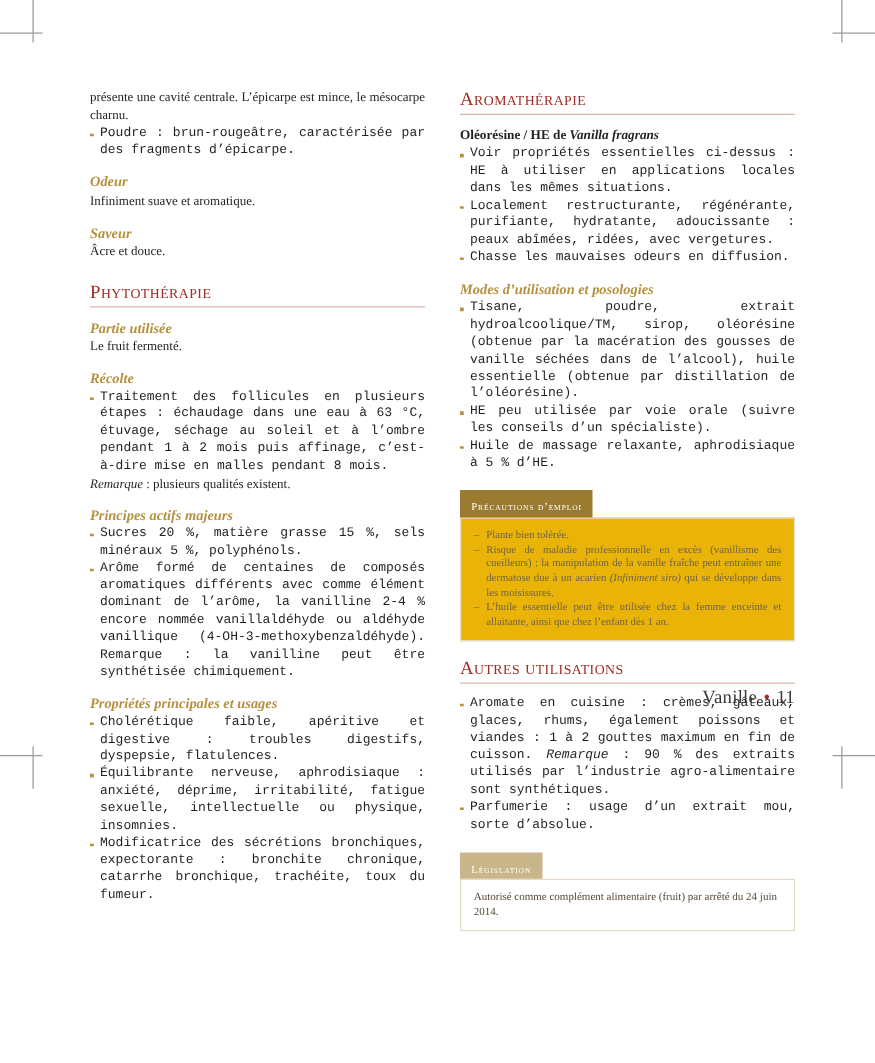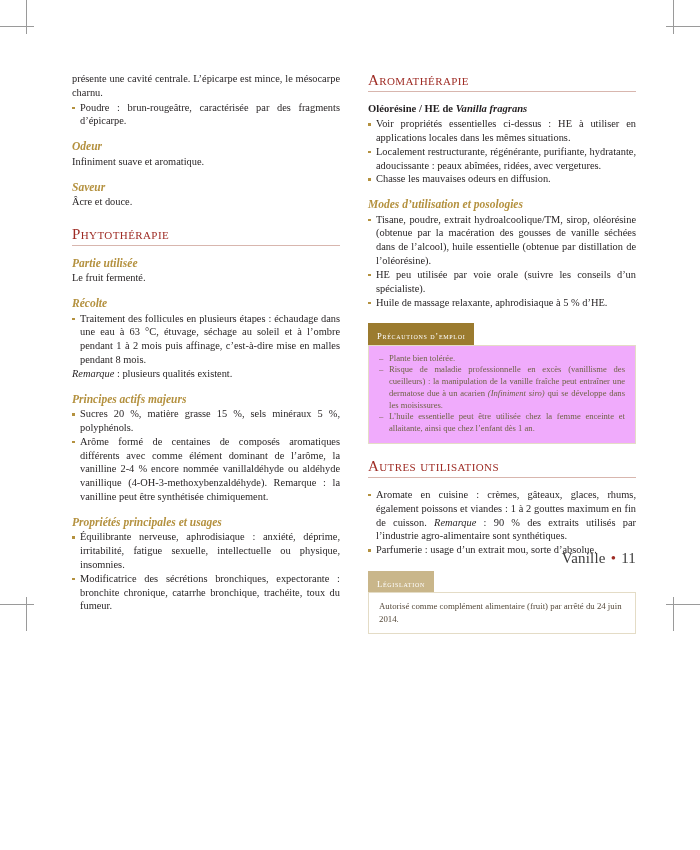--- a/index.html
+++ b/index.html
@@ -85,20 +85,21 @@
     line-height: 1.33;
     margin: 0;
     text-align: justify;
   }
   p.body { margin-bottom: 1px; }
 
   ul.bullets {
     list-style: none;
     margin: 0;
     padding: 0;
+    font-family: Liberation Mono, monospace;
   }
   ul.bullets > li {
     position: relative;
     padding-left: 8px;
     font-size: 10.4px;
     line-height: 1.33;
     text-align: justify;
     margin-bottom: 0px;
   }
   ul.bullets > li::before {
@@ -132,21 +133,21 @@
     line-height: 1.1;
   }
   .callout-tab.precautions { background: #9b7b2f; }
   .callout-tab.legislation { background: #c9b68a; }
 
   .callout-body {
     border: 1px solid #e4dcc6;
     border-top: 1px solid #e4dcc6;
     padding: 7px 10px 8px 10px;
   }
-  .callout-body.tinted { background: #f0abfc; }
+  .callout-body.tinted { background: #eab308; }
   .callout-body.plain  { background: #ffffff; }
 
   ul.dashes {
     list-style: none;
     margin: 0;
     padding: 0;
   }
   ul.dashes > li {
     position: relative;
     padding-left: 10px;
@@ -228,20 +229,21 @@
       <p class="note-line"><span class="remark">Remarque</span><span> : plusieurs qualités existent.</span></p>
 
       <div class="sub-head">Principes actifs majeurs</div>
       <ul class="bullets">
         <li class="body">Sucres 20 %, matière grasse 15 %, sels minéraux 5 %, polyphénols.</li>
         <li class="body">Arôme formé de centaines de composés aromatiques différents avec comme élément dominant de l’arôme, la vanilline 2-4 % encore nommée vanillaldéhyde ou aldéhyde vanillique (4-OH-3-methoxybenzaldéhyde). Remarque : la vanilline peut être synthétisée chimiquement.</li>
       </ul>
 
       <div class="sub-head">Propriétés principales et usages</div>
       <ul class="bullets">
+        <li class="body">Cholérétique faible, apéritive et digestive : troubles digestifs, dyspepsie, flatulences.</li>
         <li class="body">Équilibrante nerveuse, aphrodisiaque : anxiété, déprime, irritabilité, fatigue sexuelle, intellectuelle ou physique, insomnies.</li>
         <li class="body">Modificatrice des sécrétions bronchiques, expectorante : bronchite chronique, catarrhe bronchique, trachéite, toux du fumeur.</li>
       </ul>
 
     </div>
 
     <div class="col">
 
       <h2 class="section-title">Aromathérapie</h2>
       <hr class="section-rule">

